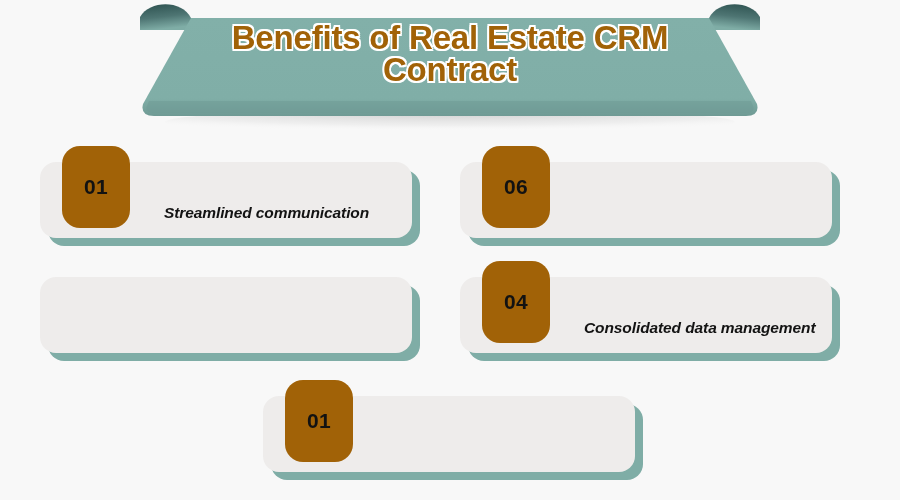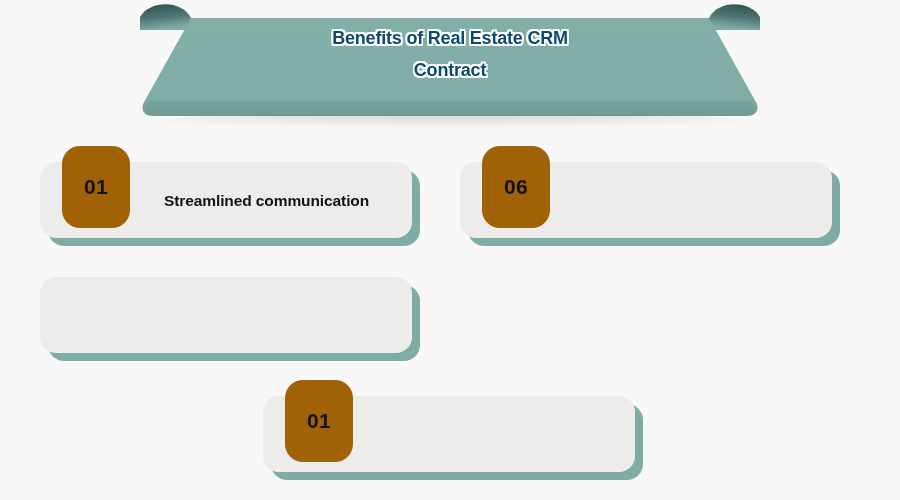--- a/index.html
+++ b/index.html
@@ -33,24 +33,24 @@
     position: absolute;
     left: 0;
     top: 0;
   }
   .banner-title {
     position: absolute;
     left: 205px;
     top: 22px;
     width: 490px;
     text-align: center;
-    font-size: 18px;
+    font-size: 33px;
     line-height: 32px;
     font-weight: bold;
-    color: #0c4a6e;
+    color: #a16207;
     letter-spacing: -0.2px;
     text-shadow:
       -1.6px -1.6px 0 #ffffff,
        1.6px -1.6px 0 #ffffff,
       -1.6px  1.6px 0 #ffffff,
        1.6px  1.6px 0 #ffffff,
       -1.6px 0 0 #ffffff,
        1.6px 0 0 #ffffff,
        0 -1.6px 0 #ffffff,
        0  1.6px 0 #ffffff;
@@ -92,30 +92,31 @@
     align-items: center;
     justify-content: center;
     font-size: 21px;
     font-weight: bold;
     color: #121212;
     letter-spacing: 0.3px;
   }
   .card-label {
     position: absolute;
     left: 124px;
-    top: 0;
+    top: 12px;
     width: 232px;
     height: 76px;
     display: flex;
     align-items: center;
     font-size: 15.5px;
     line-height: 21px;
     font-weight: bold;
     color: #131313;
     letter-spacing: -0.1px;
+    font-style: italic;
   }
 
   
   .pos-1 { left: 40px;  top: 162px; }
   .pos-2 { left: 460px; top: 162px; }
   .pos-3 { left: 40px;  top: 277px; }
   .pos-4 { left: 460px; top: 277px; }
   .pos-5 { left: 263px; top: 396px; }
 </style>
 </head>
@@ -183,20 +184,26 @@
     <div class="card-shadow"></div>
     <div class="card-body"></div>
     <div class="card-badge">06</div>
   </div>
 
   <div class="card pos-3">
     <div class="card-shadow"></div>
     <div class="card-body"></div>
   </div>
 
+  <div class="card pos-4">
+    <div class="card-shadow"></div>
+    <div class="card-body"></div>
+    <div class="card-badge">04</div>
+    <div class="card-label">Consolidated data management</div>
+  </div>
 
   <div class="card pos-5">
     <div class="card-shadow"></div>
     <div class="card-body"></div>
     <div class="card-badge">01</div>
   </div>
 
 </div>
 
 </body></html>

